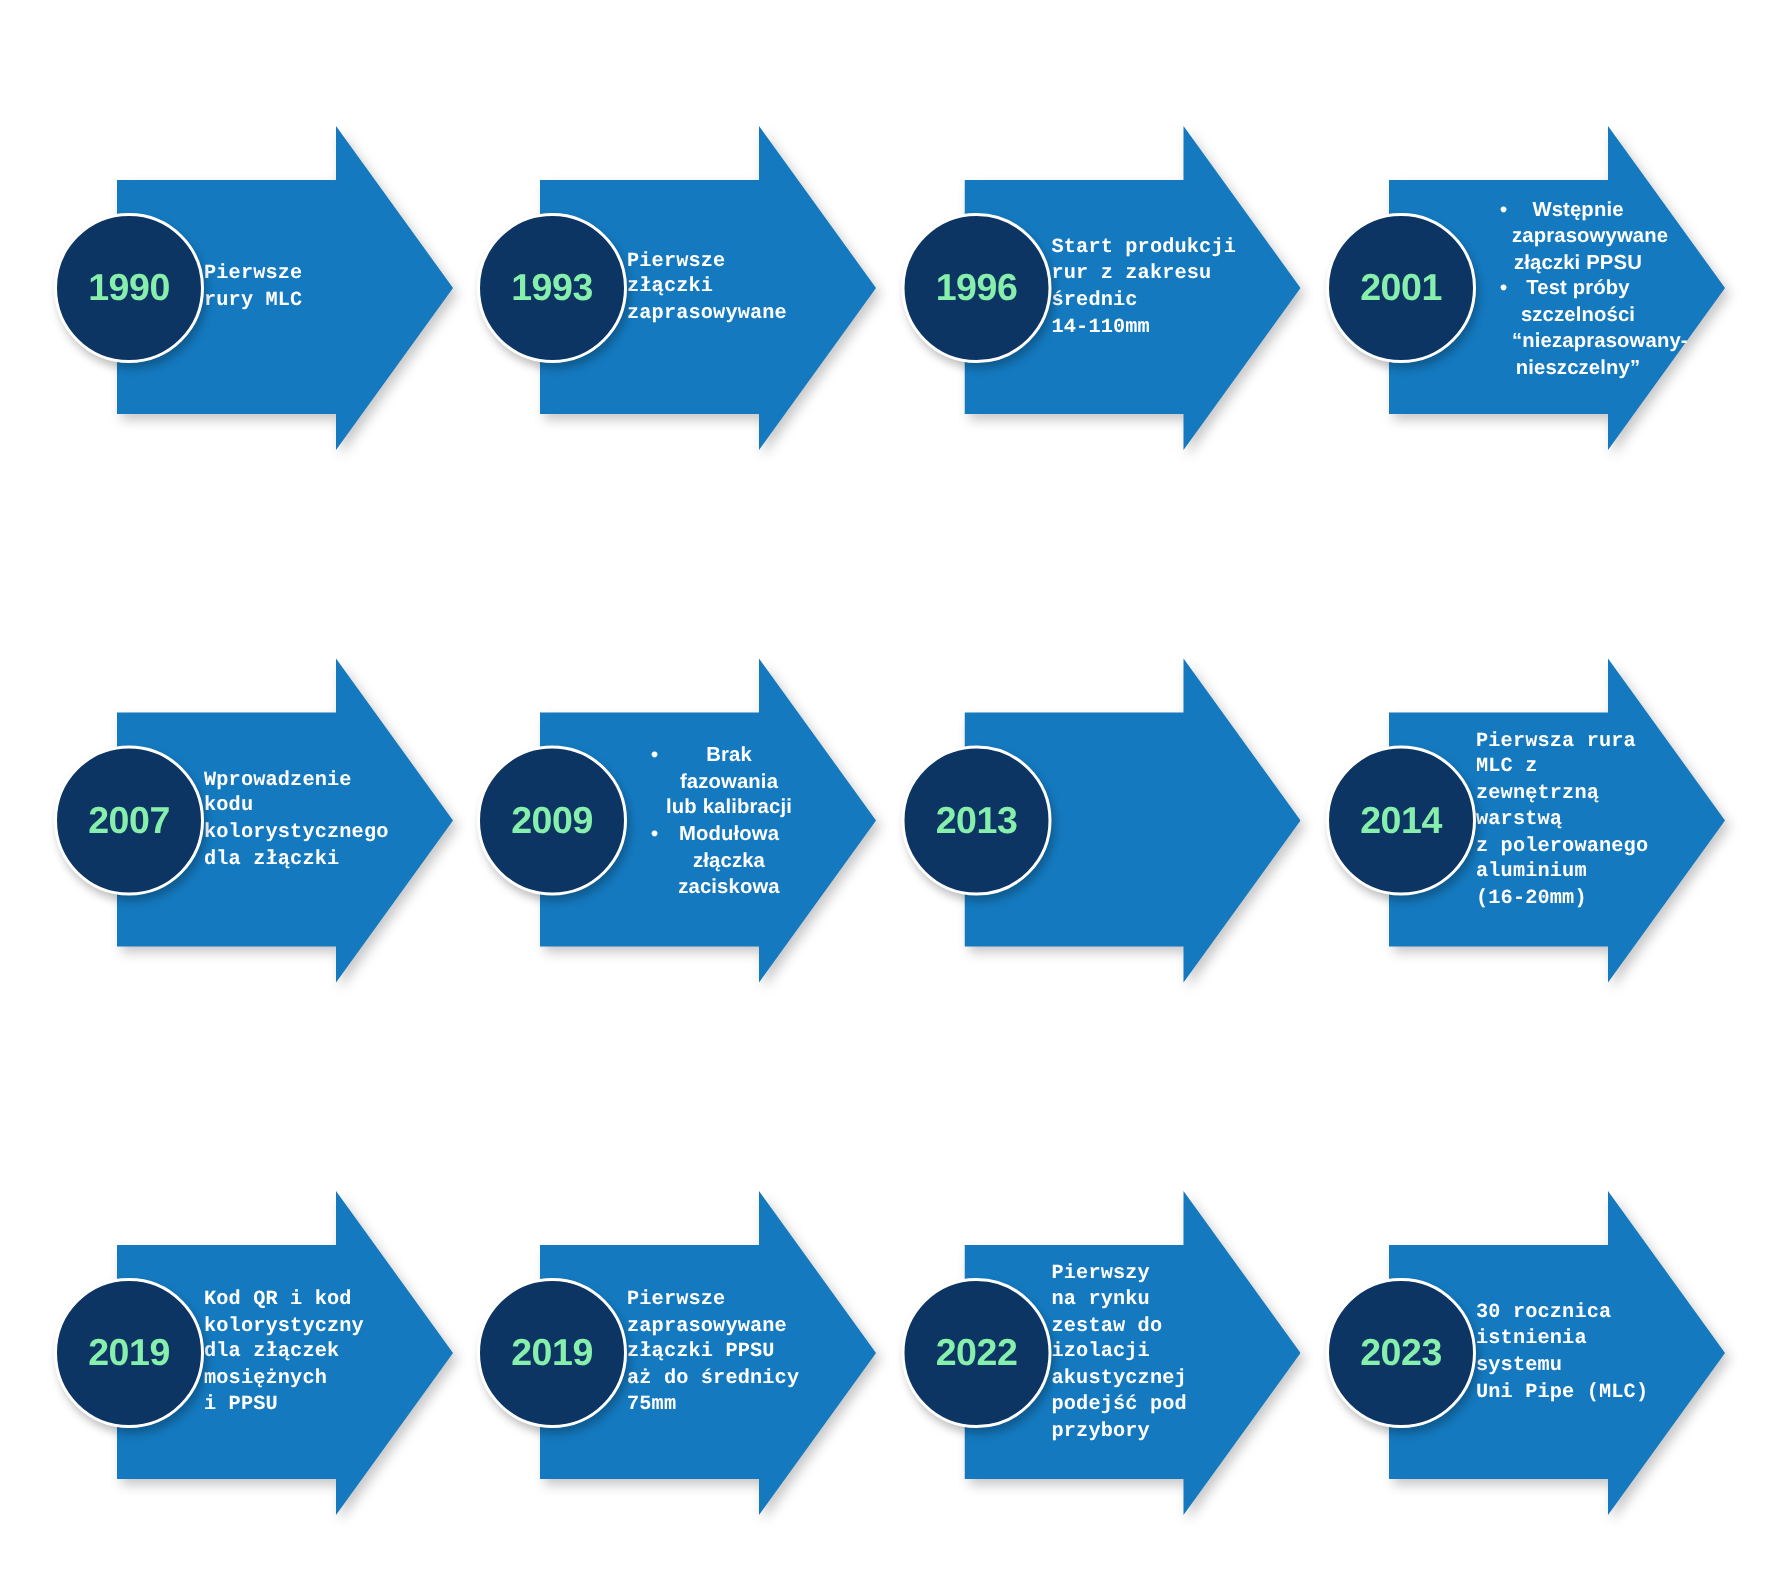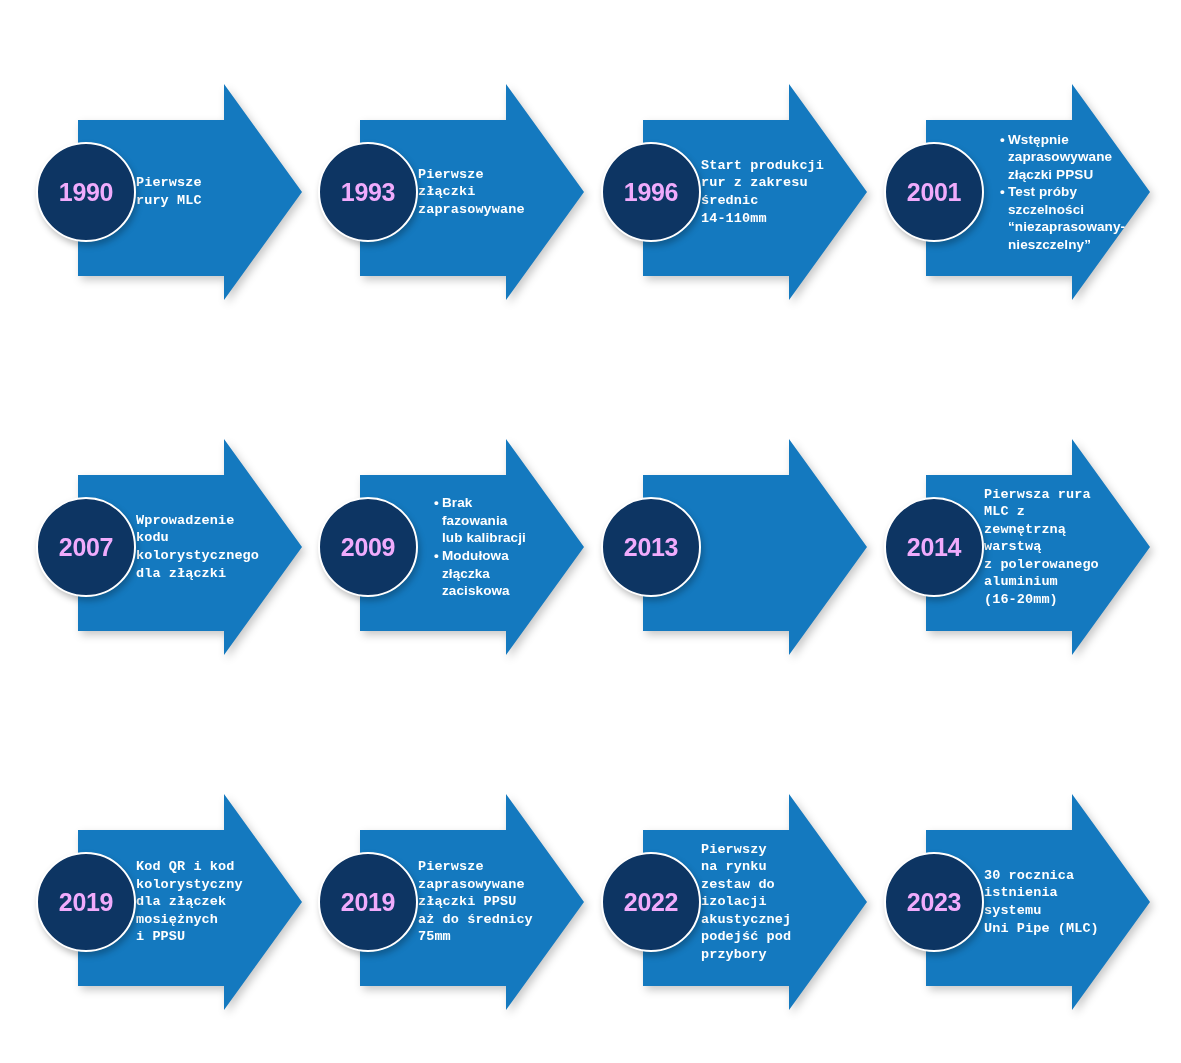--- a/index.html
+++ b/index.html
@@ -78,20 +78,21 @@
   }
   .arrow-text .plain {
     margin: 0;
     white-space: pre-line;
     font-family: Liberation Mono, monospace;
   }
   .arrow-text ul {
     margin: 16px;
     padding: 0;
     list-style: none;
+    text-align: center;
   }
   .arrow-text li {
     position: relative;
     padding-left: 8px;
     white-space: pre-line;
   }
   .arrow-text li::before {
     content: "\2022";
     position: absolute;
     left: 0;
@@ -109,21 +110,21 @@
     background: #0d3563;
     border: 2px solid #ffffff;
     box-sizing: border-box;
     box-shadow: 2px 4px 6px rgba(0,0,0,0.25);
     display: flex;
     align-items: center;
     justify-content: center;
     z-index: 3;
   }
   .year-badge .year-label {
-    color: #f0abfc;
+    color: #86efac;
     font-size: 25px;
     font-weight: 700;
     letter-spacing: -0.3px;
     line-height: 1;
   }
 </style>
 </head>
 <body>
 
 <div class="timeline">

